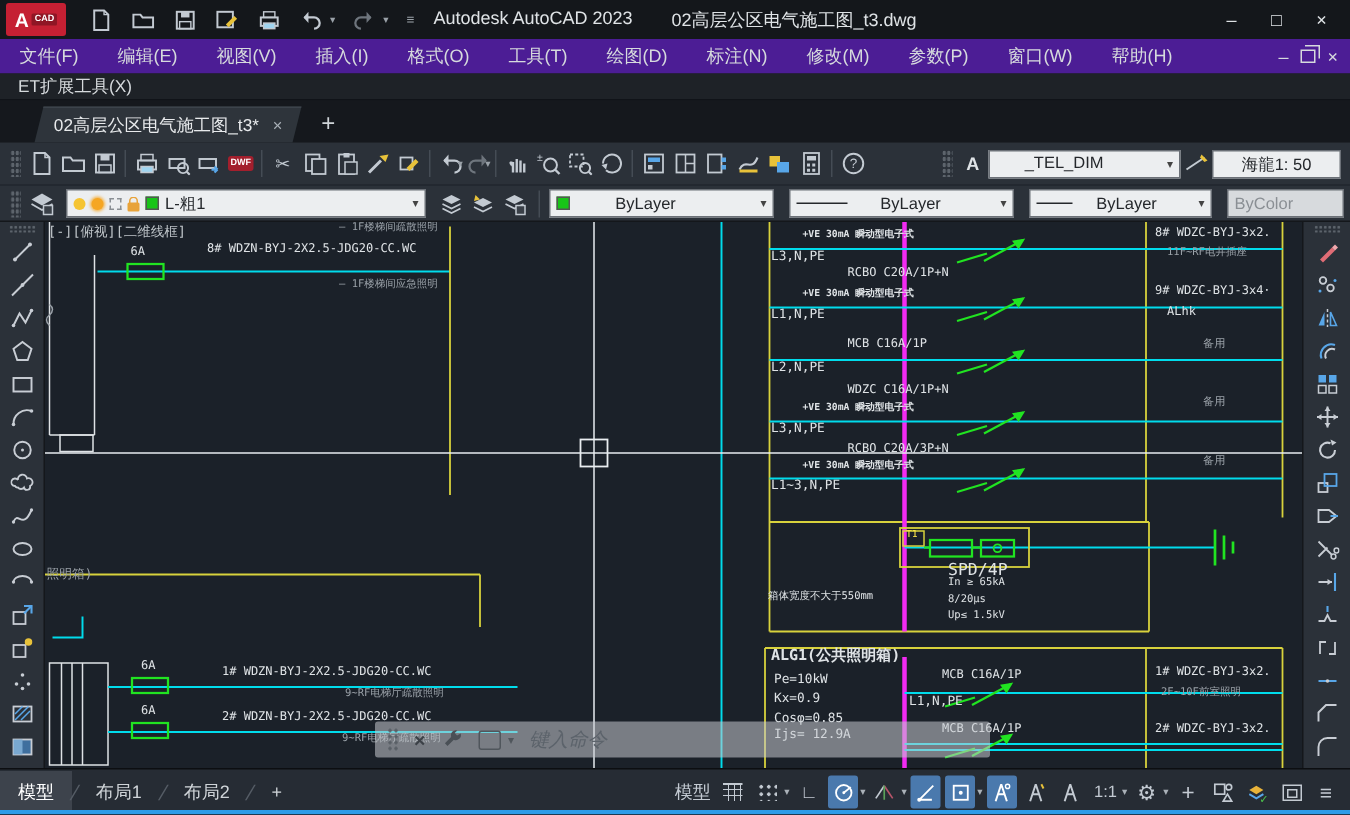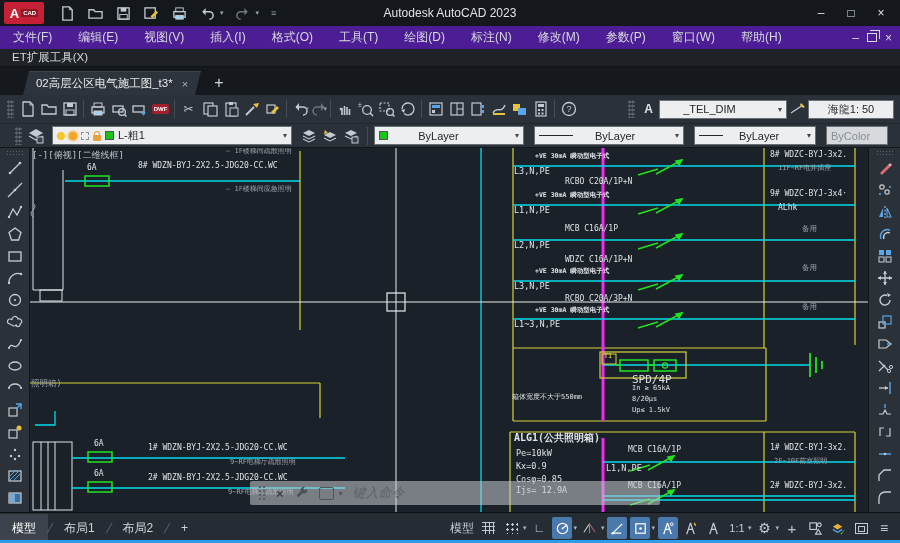--- a/index.html
+++ b/index.html
@@ -38,21 +38,21 @@
   .ftab{height:24px;margin-left:26px;background:#2e343b;color:#e8eaec;font-size:11.5px;
     display:flex;align-items:center;gap:9px;padding:0 10px;border-top:1px solid #3c434b;
     transform:skewX(-14deg);}
   .ftab>*{transform:skewX(14deg);}
   .tab-x{color:#aab1b8;font-size:11px;}
   .tab-plus{color:#cfd4d8;font-size:16px;margin-left:16px;margin-bottom:3px;}
 
   
   .tbar{position:absolute;left:0;width:900px;background:#2b3139;display:flex;align-items:center;}
   #tb1{top:95px;height:28px;padding:0 4px;}
-  #tb2{top:123px;height:25px;padding:0 12px;border-top:1px solid #222830;border-bottom:1px solid #14171b;}
+  #tb2{top:123px;height:25px;padding:0 4px;border-top:1px solid #222830;border-bottom:1px solid #14171b;}
   .grip{width:7px;height:18px;margin:0 3px;background-image:radial-gradient(#5d646c 1px,transparent 1.3px);background-size:3px 4px;}
   .tbi{width:21px;height:22px;display:flex;align-items:center;justify-content:center;flex:0 0 auto;}
   .tbi svg{width:16px;height:16px;}
   .tsep{width:1px;height:18px;background:#454c55;margin:0 3px;flex:0 0 auto;}
   .combo{height:19px;background:#eceef0;border:1px solid #6b7077;display:flex;align-items:center;
     font-size:11px;color:#24272b;padding:0 4px;gap:4px;flex:0 0 auto;}
   .combo .cc{margin-left:auto;font-size:8px;color:#444;}
   .sw{width:9px;height:9px;background:#18c418;border:1px solid #555;flex:0 0 auto;}
   .dwf{background:#a31f2d;color:#fff;font-size:6px;font-weight:bold;border-radius:2px;padding:2px 2px;}
   .lock{width:8px;height:6px;background:#e8a33a;border-radius:1px;position:relative;margin-top:4px;}
@@ -159,20 +159,21 @@
           <svg viewBox="0 0 16 16">
             <path d="M13 6H6a4 4 0 0 0 0 8" fill="none" stroke="#6e757d" stroke-width="1.6"></path>
             <path d="M10 2l3.5 4L10 10z" fill="#6e757d"></path>
           </svg>
         </span>
       <span class="caret">▾</span>
       <span class="caret" style="font-size:9px;margin-left:2px;">≡</span>
     </div>
     <div class="title-text">
       <span>Autodesk AutoCAD 2023</span>
+      <span>02高层公区电气施工图_t3.dwg</span>
     </div>
     <div class="winbtns">
       <span class="winbtn">–</span>
       <span class="winbtn">□</span>
       <span class="winbtn">×</span>
     </div>
   </div>
 
   <div id="menubar">
     <span class="menu-item">文件(F)</span>

